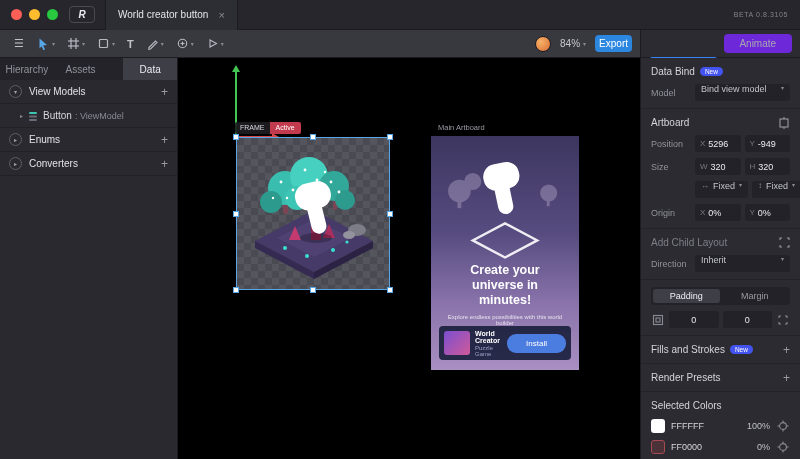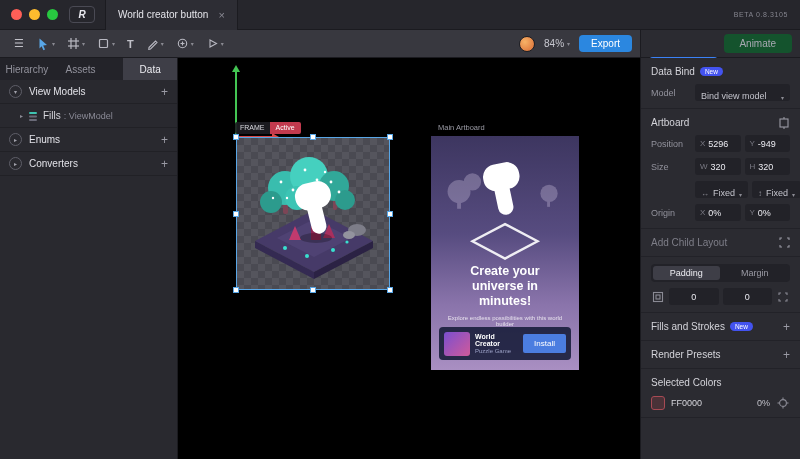--- a/index.html
+++ b/index.html
@@ -21,25 +21,25 @@
   
   .toolbar { height:28px; background:#38383f; border-bottom:1px solid #1b1b20; display:flex; align-items:stretch; flex:0 0 28px; }
   .tools { display:flex; align-items:center; gap:4px; padding-left:10px; }
   .tool { display:flex; align-items:center; gap:2px; padding:3px 4px; border-radius:3px; cursor:pointer; }
   .tool .chev { font-size:6px; color:#8a8a92; }
   .glyph-btn { font-size:11px; color:#c2c2ca; }
   .tbar-right { margin-left:auto; display:flex; align-items:center; gap:9px; padding-right:8px; }
   .avatar { width:16px; height:16px; border-radius:50%; background:radial-gradient(circle at 35% 35%, #f7b267, #d96c35); border:1px solid #1f1f24; }
   .zoom { display:flex; align-items:center; gap:3px; font-size:10px; color:#c8c8d0; cursor:pointer; }
   .zoom .chev { font-size:6px; color:#8a8a92; }
-  .export-btn { background:#2b87e0; color:#fff; font-size:10px; padding:3px 12px; border-radius:4px; cursor:pointer; }
+  .export-btn { background:#2b87e0; color:#fff; font-size:10px; padding:3px 4px; border-radius:4px; cursor:pointer; }
   .mode-switch { width:160px; flex:0 0 160px; background:#2b2b31; border-left:1px solid #1b1b20; display:flex; align-items:center; gap:6px; padding:0 8px; }
   .mode-btn { flex:1; height:19px; border-radius:4px; display:flex; align-items:center; justify-content:center; font-size:10px; cursor:pointer; }
   .mode-btn.active { background:#3b82f6; color:#f0f0f4;margin-top:46px; }
-  .mode-btn.idle { background:#14532d; color:#a8a8b2; }
+  .mode-btn.idle { background:#6d28d9; color:#a8a8b2; }
 
   
   .main { flex:1; display:flex; min-height:0; }
 
   
   .sidebar { width:178px; flex:0 0 178px; background:#29292f; border-right:1px solid #1b1b20; display:flex; flex-direction:column; }
   .side-tabs { display:flex; height:22px; background:#232329; }
   .side-tab { flex:1; display:flex; align-items:center; justify-content:center; font-size:10px; color:#92929c; cursor:pointer; }
   .side-tab.active { background:#3e3e47; color:#ececf1;margin-left:16px; }
   .tree-row { display:flex; align-items:center; height:24px; padding:0 9px; font-size:10px; color:#e2e2e8; border-bottom:1px solid rgba(0,0,0,.18); cursor:pointer; }
@@ -68,37 +68,37 @@
   .ab2-label { position:absolute; left:260px; top:65px; font-size:7.5px; color:#9a9aa4; }
   .artboard2 { position:absolute; left:253px; top:78px; width:148px; height:234px; display:flex; flex-direction:column;
     background:linear-gradient(180deg,#3d3660 0%, #574c80 40%, #84developer 0%); background:linear-gradient(180deg,#3d3660 0%, #574c80 42%, #8a74ab 72%, #a98fc2 100%); }
   .promo-headline { font-size:12.5px; font-weight:bold; color:#fff; text-align:center; line-height:1.2; padding:0 16px; margin-top:-4px; }
   .promo-subtext { font-size:6px; color:rgba(255,255,255,.78); text-align:center; padding:0 12px; margin-top:6px; }
   .banner { margin:auto 8px 10px 8px; height:34px; background:rgba(22,27,56,.88); border-radius:4px; display:flex; align-items:center; padding:4px 5px; gap:5px; }
   .thumb { width:26px; height:24px; border-radius:3px; background:linear-gradient(135deg,#7a4fd0,#d05a9a); flex:0 0 26px; }
   .game-text { display:flex; flex-direction:column; gap:1px; }
   .game-title { font-size:7px; font-weight:bold; color:#fff; }
   .game-sub { font-size:6px; color:#9aa0c4; }
-  .install-btn { margin-left:auto; background:#4b7de0; color:#fff; font-size:8px; padding:5px 11px; border-radius:2px; cursor:pointer; }
+  .install-btn { margin-left:auto; background:#4b7de0; color:#fff; font-size:8px; padding:5px 19px; border-radius:9px; cursor:pointer; }
 
   
   .inspector { width:160px; flex:0 0 160px; background:#2b2b31; border-left:1px solid #1b1b20; overflow:hidden; }
   .section { padding:7px 10px; border-bottom:1px solid #222228; }
   .sec-header { display:flex; align-items:center; gap:5px; min-height:13px; }
   .sec-title { font-size:10px; color:#d4d4da; }
   .sec-title.dim { color:#7e7e88; }
   .badge-new { background:#4353f0; color:#fff; font-size:6.5px; padding:1px 5px; border-radius:7px; }
   .sec-action { margin-left:auto; color:#9a9aa4; font-size:12px; line-height:1; cursor:pointer; display:flex; align-items:center; }
   .prop-row { display:flex; align-items:center; gap:4px; margin-top:6px; }
   .prop-label { width:40px; flex:0 0 40px; font-size:9px; color:#92929c; }
   .field { flex:1; display:flex; align-items:center; gap:3px; background:#222228; border-radius:3px; height:17px; padding:0 5px; cursor:text; }
   .field .fk { font-size:8px; color:#7a7a84; }
   .field .fv { font-size:9px; color:#eaeaf0; }
   .field.center { justify-content:center; }
-  .dropdown { flex:1; display:flex; align-items:flex-end; gap:4px; background:#222228; border-radius:3px; height:17px; padding:0 6px; cursor:pointer; }
+  .dropdown { flex:1; display:flex; align-items:flex-start; gap:4px; background:#222228; border-radius:3px; height:17px; padding:0 6px; cursor:pointer; }
   .dropdown .dd-text { font-size:9px; color:#c4c4cc; flex:1; white-space:nowrap; overflow:hidden; }
   .dropdown .chev { font-size:6px; color:#8a8a92; }
   .dropdown .dd-ic { font-size:8px; color:#8a8a92; }
   .seg { display:flex; background:#222228; border-radius:4px; height:18px; padding:2px; gap:2px; }
   .seg-btn { flex:1; display:flex; align-items:center; justify-content:center; font-size:9px; border-radius:3px; color:#9a9aa4; cursor:pointer; }
   .seg-btn.active { background:#3e3e47; color:#ececf1; }
   .mini-ic { width:14px; flex:0 0 14px; display:flex; align-items:center; justify-content:center; color:#8a8a94; cursor:pointer; }
   .color-row { display:flex; align-items:center; gap:6px; margin-top:7px; }
   .swatch { width:14px; height:14px; border-radius:3px; flex:0 0 14px; cursor:pointer; }
   .hexv { flex:1; font-size:9px; color:#d6d6dc; }
@@ -204,21 +204,21 @@
         </div>
         <div class="tree-row child">
           <span class="tchev">▸</span>
           <span class="vm-ic">
             <svg class="ic" width="10" height="10" viewBox="0 0 10 10">
                 <rect x="1" y="1" width="8" height="2" rx="1" fill="#3fc3b2"></rect>
                 <rect x="1" y="4.5" width="8" height="2" rx="1" fill="#6a6a78"></rect>
                 <rect x="1" y="8" width="8" height="2" rx="1" fill="#6a6a78"></rect>
               </svg>
           </span>
-          <span>Fills</span>
+          <span>Button</span>
           <span class="vm-type">: ViewModel</span>
         </div>
         <div class="tree-row">
           <span class="disc">▸</span>
           <span>Enums</span>
           <span class="tree-plus">+</span>
         </div>
         <div class="tree-row">
           <span class="disc">▸</span>
           <span>Converters</span>
@@ -400,20 +400,27 @@
           <span class="sec-title dim">Add Child Layout</span>
           <span class="sec-action">
             <svg class="ic" width="11" height="11" viewBox="0 0 11 11" stroke="#9a9aa4" stroke-width="1.1" fill="none">
                 <path d="M1 3 V1 H3"></path>
                 <path d="M8 1 H10 V3"></path>
                 <path d="M10 8 V10 H8"></path>
                 <path d="M3 10 H1 V8"></path>
               </svg>
           </span>
         </div>
+        <div class="prop-row">
+          <span class="prop-label">Direction</span>
+          <div class="dropdown">
+            <span class="dd-text">Inherit</span>
+            <span class="chev">▾</span>
+          </div>
+        </div>
       </div>
 
       <div class="section">
         <div class="seg">
           <span class="seg-btn active">Padding</span>
           <span class="seg-btn">Margin</span>
         </div>
         <div class="prop-row">
           <span class="mini-ic">
             <svg class="ic" width="12" height="12" viewBox="0 0 12 12" stroke="#8a8a94" stroke-width="1.1" fill="none">
@@ -449,20 +456,34 @@
       <div class="section">
         <div class="sec-header">
           <span class="sec-title">Render Presets</span>
           <span class="sec-action">+</span>
         </div>
       </div>
 
       <div class="section">
         <div class="sec-header">
           <span class="sec-title">Selected Colors</span>
+        </div>
+        <div class="color-row">
+          <span class="swatch" style="background:#ffffff"></span>
+          <span class="hexv">FFFFFF</span>
+          <span class="opac">100%</span>
+          <span class="mini-ic">
+            <svg class="ic" width="12" height="12" viewBox="0 0 12 12" stroke="#8a8a94" stroke-width="1.1" fill="none">
+                <circle cx="6" cy="6" r="3.4"></circle>
+                <line x1="6" y1="0.5" x2="6" y2="2.5"></line>
+                <line x1="6" y1="9.5" x2="6" y2="11.5"></line>
+                <line x1="0.5" y1="6" x2="2.5" y2="6"></line>
+                <line x1="9.5" y1="6" x2="11.5" y2="6"></line>
+              </svg>
+          </span>
         </div>
         <div class="color-row">
           <span class="swatch" style="background:#4a3238;border:1px solid #a84a54"></span>
           <span class="hexv">FF0000</span>
           <span class="opac">0%</span>
           <span class="mini-ic">
             <svg class="ic" width="12" height="12" viewBox="0 0 12 12" stroke="#8a8a94" stroke-width="1.1" fill="none">
                 <circle cx="6" cy="6" r="3.4"></circle>
                 <line x1="6" y1="0.5" x2="6" y2="2.5"></line>
                 <line x1="6" y1="9.5" x2="6" y2="11.5"></line>

